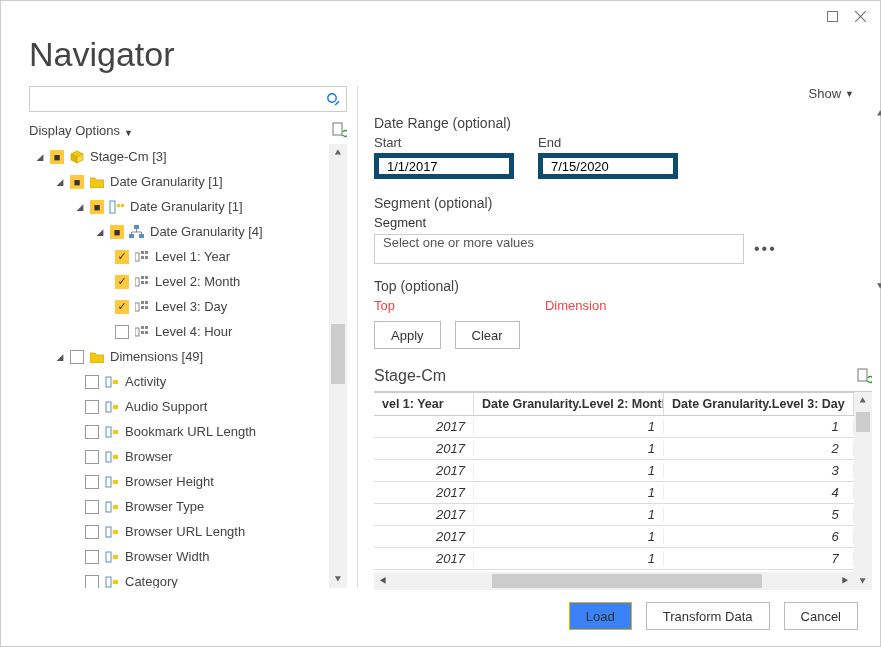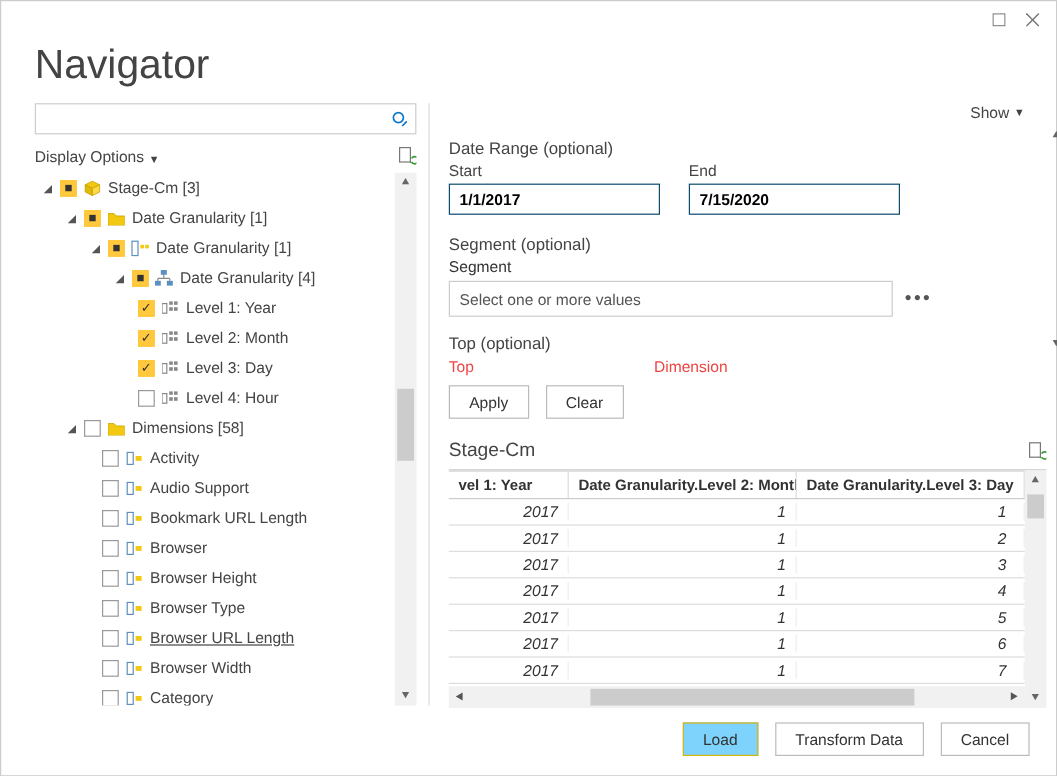--- a/index.html
+++ b/index.html
@@ -143,38 +143,37 @@
     min-width: 0;
     padding-right: 8px;
   }
   .right-top-row { display:flex; justify-content:flex-end; margin-bottom:4px; }
   .show-dd { color:#444; display:flex; align-items:center; gap:4px; font-size:13px;justify-content:space-between;}
   .section-label { color:#444; margin-top: 10px; font-size:14px;}
   .field-row { display:flex; gap: 24px; margin-top: 4px; }
   .field { display:flex; flex-direction:column; gap:3px; }
   .field .small-lbl { font-size:13px; color:#444; }
   .field input {
-    border: 1px solid #0c4a6e; height: 26px; padding: 0 8px; font-size:13px;
-    width: 176px;
-    font-weight: bold;
+    border: 5px solid #0c4a6e; height: 26px; padding: 0 8px; font-size:13px;
+    width: 140px;
   }
   .seg-row { display:flex; align-items:center; gap:10px; margin-top:4px;}
   .seg-input {
     border: 1px solid #ccc; height:30px; flex:1; max-width:370px;
-    display:flex; align-items:center; padding:0 8px; color:#555; font-size:13px;
+    display:flex; padding:0 8px; color:#555; font-size:13px;
   }
   .ellipsis { font-size:16px; color:#555; letter-spacing:2px; }
   .top-dim-row { display:flex; gap:150px; margin-top:4px; color:#ef4444;}
   .btn-row { display:flex; gap:14px; margin-top:8px;}
   .btn {
     border:1px solid #bbb; background:#fff; height:28px;
     display:inline-flex; align-items:center; justify-content:center;
     padding: 0 16px; font-size:13px; color:#333; cursor:pointer;
   }
-  .btn.primary { background:#7dd3fc; border-color:#d9b40e; }
+  .btn.primary { background:#3b82f6; border-color:#d9b40e; }
   .preview-header-row { display:flex; align-items:center; justify-content:space-between; margin-top:18px;}
   .preview-title { font-size:16px; font-weight:300; color:#444;}
   .preview-divider { height:1px; background:#ccc; margin-top:6px;}
   .grid-header { display:flex; border-top:1px solid #ccc; border-bottom:1px solid #ccc; background:#fff;}
   .grid-header .gh {
     padding: 4px 8px; font-weight:600; color:#333; font-size:12.5px;
     border-right:1px solid #ddd; overflow:hidden; text-overflow:clip;
     white-space:nowrap;
   }
   .gh.c1 { width:100px; }
@@ -372,21 +371,21 @@
           </div>
 
           <div class="tree-row" style="padding-left:26px;">
             <span class="tw">◢</span>
             <span class="chk"></span>
             <span class="node-icon">
               <svg width="14" height="12" viewBox="0 0 14 12">
                   <path d="M0 2 h5 l2 2 h7 v8 h-14 z" fill="#f2c811" stroke="#c9a300" stroke-width="0.7"></path>
                 </svg>
             </span>
-            <span class="lbl">Dimensions [58]</span>
+            <span class="lbl">Dimensions [49]</span>
           </div>
 
           <div class="tree-row" style="padding-left:56px;">
             <span class="chk"></span>
             <span class="node-icon">
                 <svg width="14" height="12" viewBox="0 0 14 12">
                   <rect x="1" y="1" width="5" height="10" fill="none" stroke="#5b8fbf"></rect>
                   <rect x="8" y="4" width="5" height="4" fill="#f2c811"></rect>
                 </svg>
               </span>
@@ -435,21 +434,21 @@
           <div class="tree-row" style="padding-left:56px;">
             <span class="chk"></span>
             <span class="node-icon">
                 <svg width="14" height="12" viewBox="0 0 14 12">
                   <rect x="1" y="1" width="5" height="10" fill="none" stroke="#5b8fbf"></rect>
                   <rect x="8" y="4" width="5" height="4" fill="#f2c811"></rect>
                 </svg>
               </span>
             <span class="lbl">Browser Type</span>
           </div>
-          <div class="tree-row" style="padding-left:56px;text-decoration:underline;">
+          <div class="tree-row" style="padding-left:56px;">
             <span class="chk"></span>
             <span class="node-icon">
                 <svg width="14" height="12" viewBox="0 0 14 12">
                   <rect x="1" y="1" width="5" height="10" fill="none" stroke="#5b8fbf"></rect>
                   <rect x="8" y="4" width="5" height="4" fill="#f2c811"></rect>
                 </svg>
               </span>
             <span class="lbl">Browser URL Length</span>
           </div>
           <div class="tree-row" style="padding-left:56px;">

